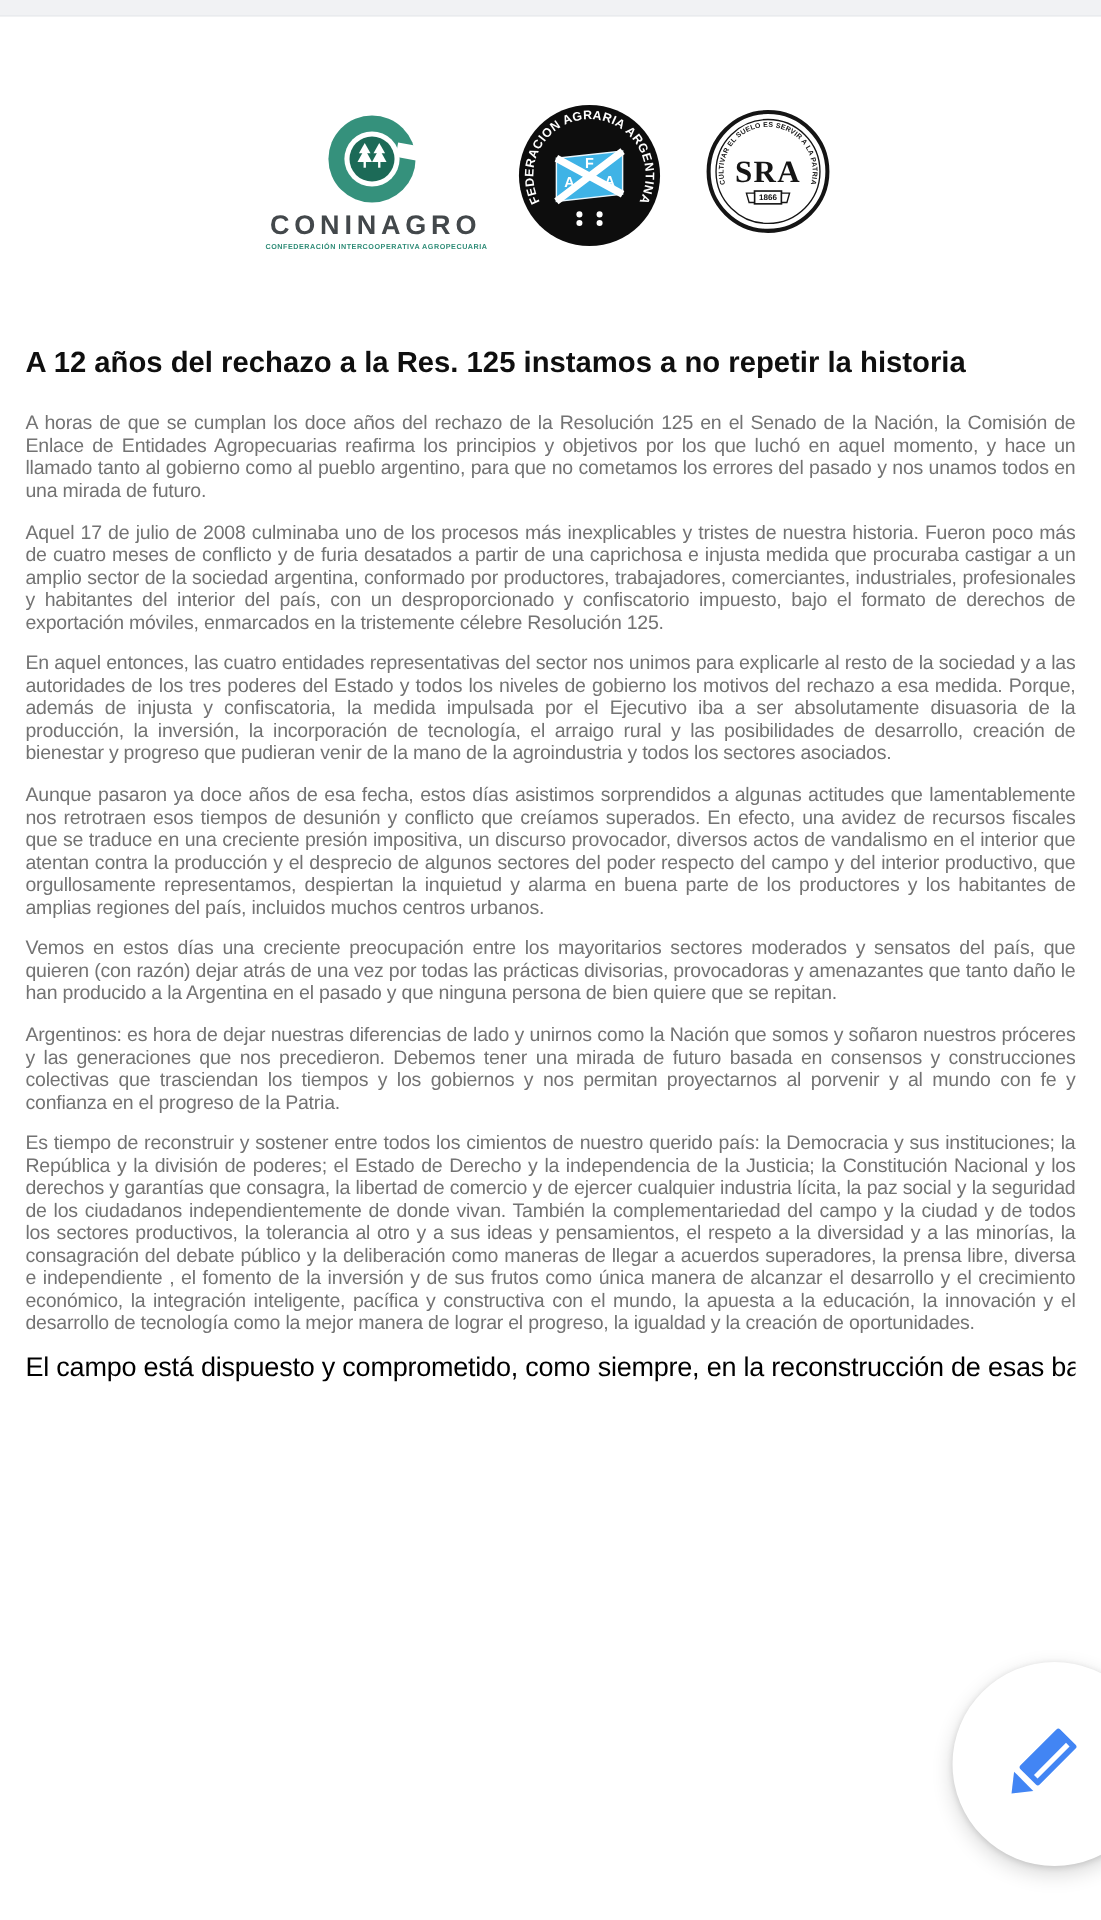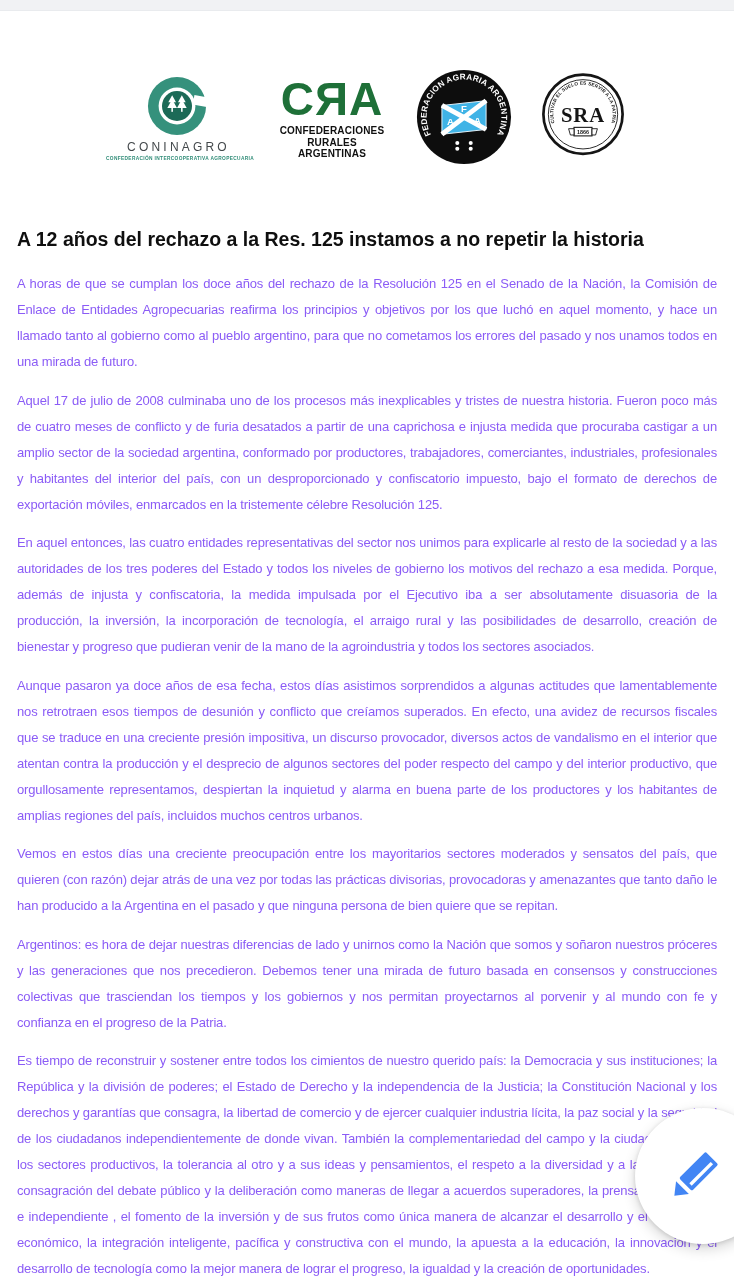--- a/index.html
+++ b/index.html
@@ -6,33 +6,33 @@
   html,body { background:#ffffff; }
   body { font-family:"Liberation Sans", sans-serif; }
   .screen { position:relative; width:734px; height:1280px; margin:0 auto; background:#ffffff; overflow:hidden; }
   .top-bar { height:11px; background:#f1f2f4; border-bottom:1px solid #e9ebee; }
 
   
   .logos-row { margin-top:58px; display:flex; justify-content:center; align-items:flex-start; gap:26px; }
   .logo { text-align:center; }
   .coninagro { width:142px; margin-top:6px; }
   .coninagro svg { width:62px; height:62px; display:block; margin:0 auto; }
-  .con-word { margin-top:3px; font-size:12px; font-weight:400; color:#43484b; letter-spacing:3.2px; text-indent:3px; white-space:nowrap; }
+  .con-word { margin-top:3px; font-size:18px; font-weight:700; color:#43484b; letter-spacing:3.2px; text-indent:3px; white-space:nowrap; }
   .con-sub { margin-top:2px; font-size:4.8px; font-weight:700; color:#2f8c77; letter-spacing:0.35px; white-space:nowrap; }
   .cra { width:116px; margin-top:8px; }
   .cra-acronym { font-size:46px; line-height:44px; font-weight:800; color:#1e7038; letter-spacing:1px; }
   .cra-lines { margin-top:4px; font-size:10px; line-height:11.5px; font-weight:800; color:#101010; letter-spacing:0.2px; }
   .faa svg { width:96px; height:96px; display:block; }
   .sra { margin-top:3px; }
   .sra svg { width:90px; height:90px; display:block; }
 
   
   .doc-title { margin:62px 17px 0; text-align:left; font-size:19.5px; line-height:24px; font-weight:700; color:#0f0f0f; }
   .doc-body { margin:20px 17px 0; }
-  .doc-body p { font-size:13px; line-height:26px; letter-spacing:-0.15px; text-align:justify; color:#8b5cf6; margin:0 0 12.5px 0; }
+  .doc-body p { font-size:13px; line-height:15px; letter-spacing:-0.15px; text-align:justify; color:#737373; margin:0 0 12.5px 0; }
   .p-final div { font-size:18px; line-height:19.35px; letter-spacing:-0.15px; color:#000000; white-space:nowrap; overflow:hidden; }
 
   
   .fab { position:absolute; left:635px; top:1108px; width:136px; height:136px; border:none; border-radius:50%;
          background:#ffffff; box-shadow:0 1px 4px rgba(0,0,0,0.13), 0 5px 14px rgba(0,0,0,0.16);
          display:flex; align-items:center; justify-content:center; cursor:pointer; }
   .fab svg { width:58px; height:58px; margin-right:18px; }
 </style>
 </head>
 <body>
@@ -55,28 +55,20 @@
           <rect x="26.2" y="34" width="1.6" height="4"></rect>
           <polygon points="37,21 41,28 33,28"></polygon>
           <polygon points="37,25 42,34 32,34"></polygon>
           <rect x="36.2" y="34" width="1.6" height="4"></rect>
         </g>
       </svg>
       <div class="con-word">CONINAGRO</div>
       <div class="con-sub">CONFEDERACIÓN INTERCOOPERATIVA AGROPECUARIA</div>
     </div>
 
-    <div class="logo cra">
-      <div class="cra-acronym">CЯA</div>
-      <div class="cra-lines">
-        <div>CONFEDERACIONES</div>
-        <div>RURALES</div>
-        <div>ARGENTINAS</div>
-      </div>
-    </div>
 
     <div class="logo faa">
       <svg viewBox="0 0 100 100">
         <circle cx="50" cy="50" r="49" fill="#0d0d0d"></circle>
         <defs>
           <path id="faaArc" d="M 14.7,66.5 A 39,39 0 1 1 85.3,66.5" fill="none"></path>
         </defs>
         <text font-size="8.6" font-weight="bold" fill="#ffffff" letter-spacing="0.3" font-family="Liberation Sans, sans-serif">
           <textPath href="#faaArc" startOffset="50%" text-anchor="middle">FEDERACION AGRARIA ARGENTINA</textPath>
         </text>

